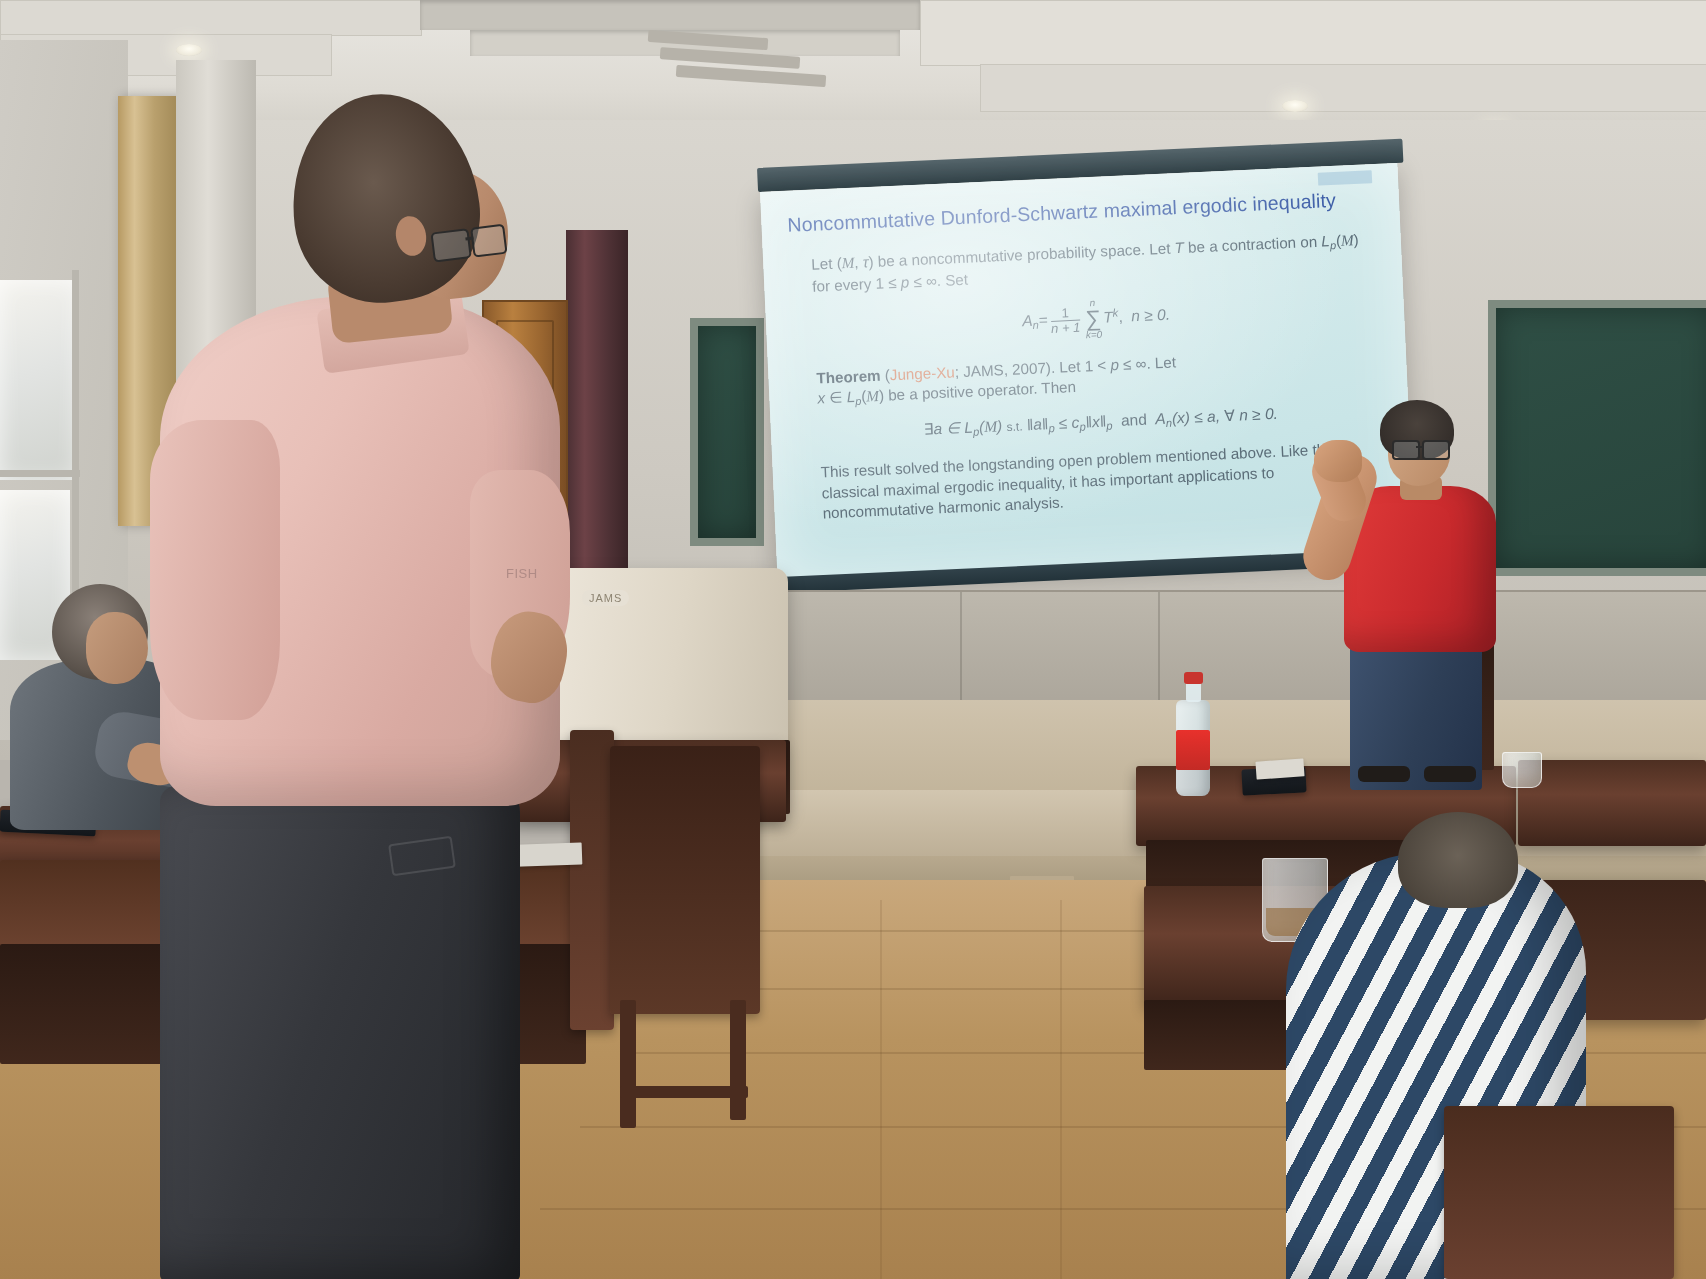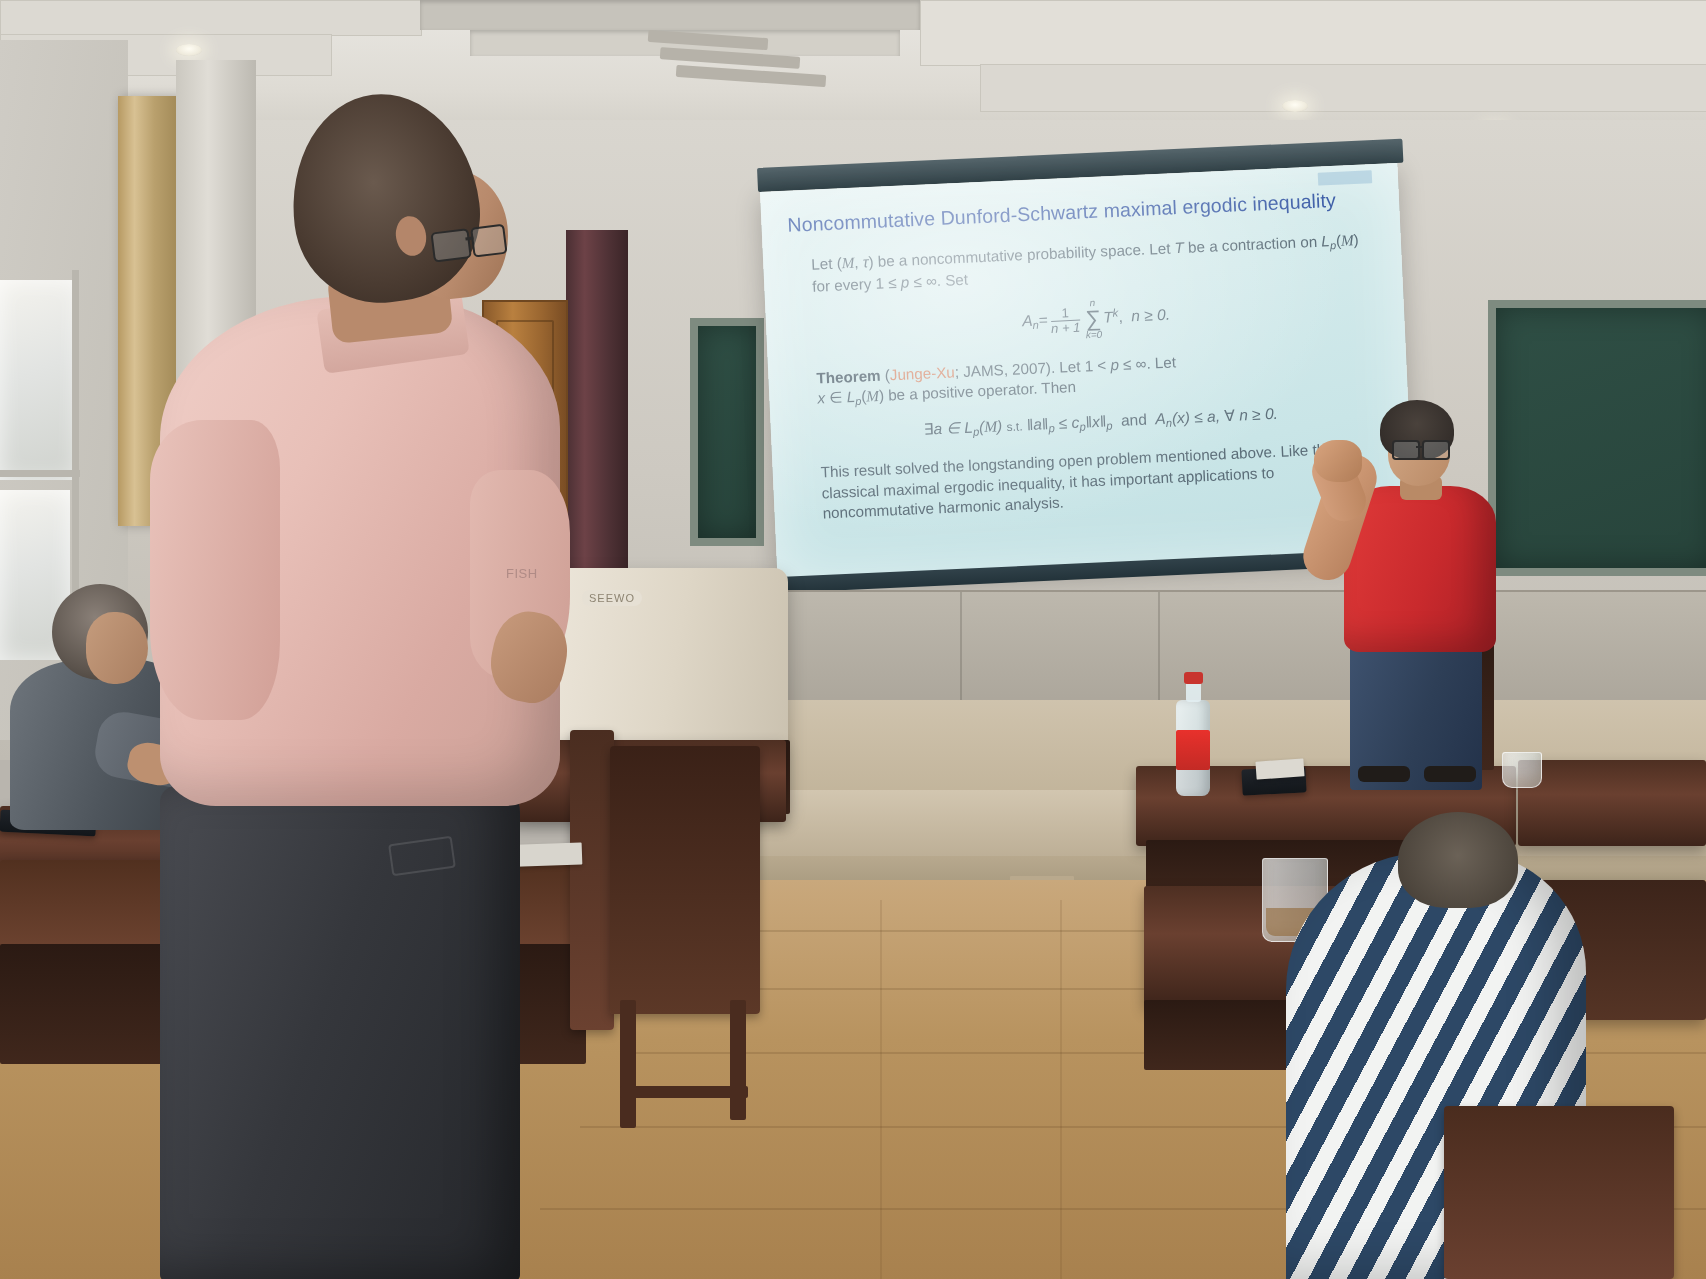--- a/index.html
+++ b/index.html
@@ -550,21 +550,21 @@
   <div class="floor"></div>
   <div class="floor-plank" style="left:700px;top:930px;width:1006px;"></div>
   <div class="floor-plank" style="left:660px;top:988px;width:1046px;"></div>
   <div class="floor-plank" style="left:620px;top:1052px;width:1086px;"></div>
   <div class="floor-plank" style="left:580px;top:1126px;width:1126px;"></div>
   <div class="floor-plank" style="left:540px;top:1208px;width:1166px;"></div>
   <div class="floor-plank-v" style="left:880px;top:900px;height:379px;"></div>
   <div class="floor-plank-v" style="left:1060px;top:900px;height:379px;"></div>
 
   <div class="podium" style="left:520px;top:568px;width:268px;height:242px;"></div>
-  <div class="podium-logo" style="left:582px;top:590px;">SEEWO</div>
+  <div class="podium-logo" style="left:582px;top:590px;">JAMS</div>
   <div class="desk-dark" style="left:516px;top:740px;width:274px;height:74px;"></div>
 
   <div class="desk" style="left:1136px;top:766px;width:380px;height:80px;"></div>
   <div class="desk-dark" style="left:1146px;top:840px;width:366px;height:66px;"></div>
   <div class="desk" style="left:1518px;top:760px;width:188px;height:86px;"></div>
   <div class="desk" style="left:1144px;top:886px;width:260px;height:120px;"></div>
   <div class="desk-dark" style="left:1144px;top:1000px;width:260px;height:70px;"></div>
   <div class="desk" style="left:1404px;top:880px;width:302px;height:140px;background:linear-gradient(#3c241a,#553425);"></div>
   <div class="desk-dark" style="left:1468px;top:620px;width:26px;height:150px;"></div>
 

